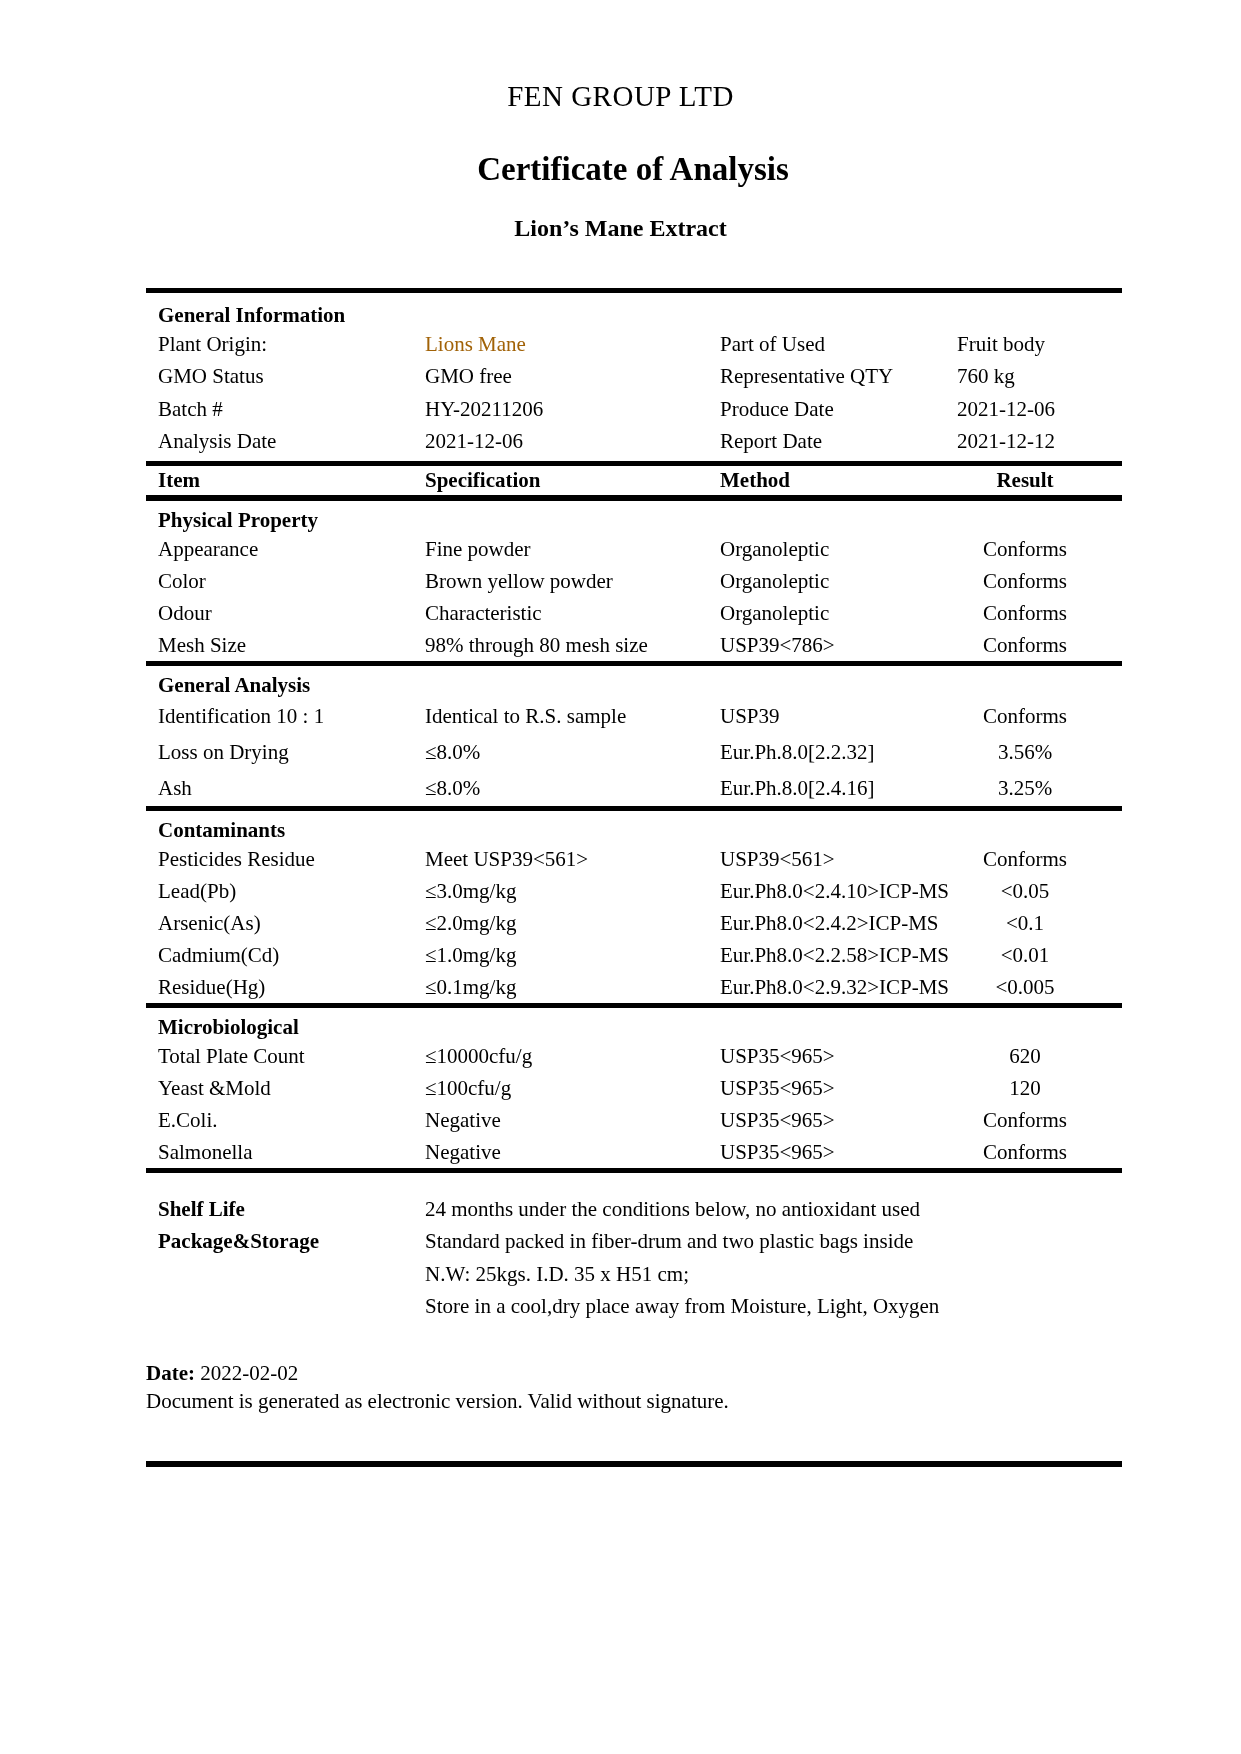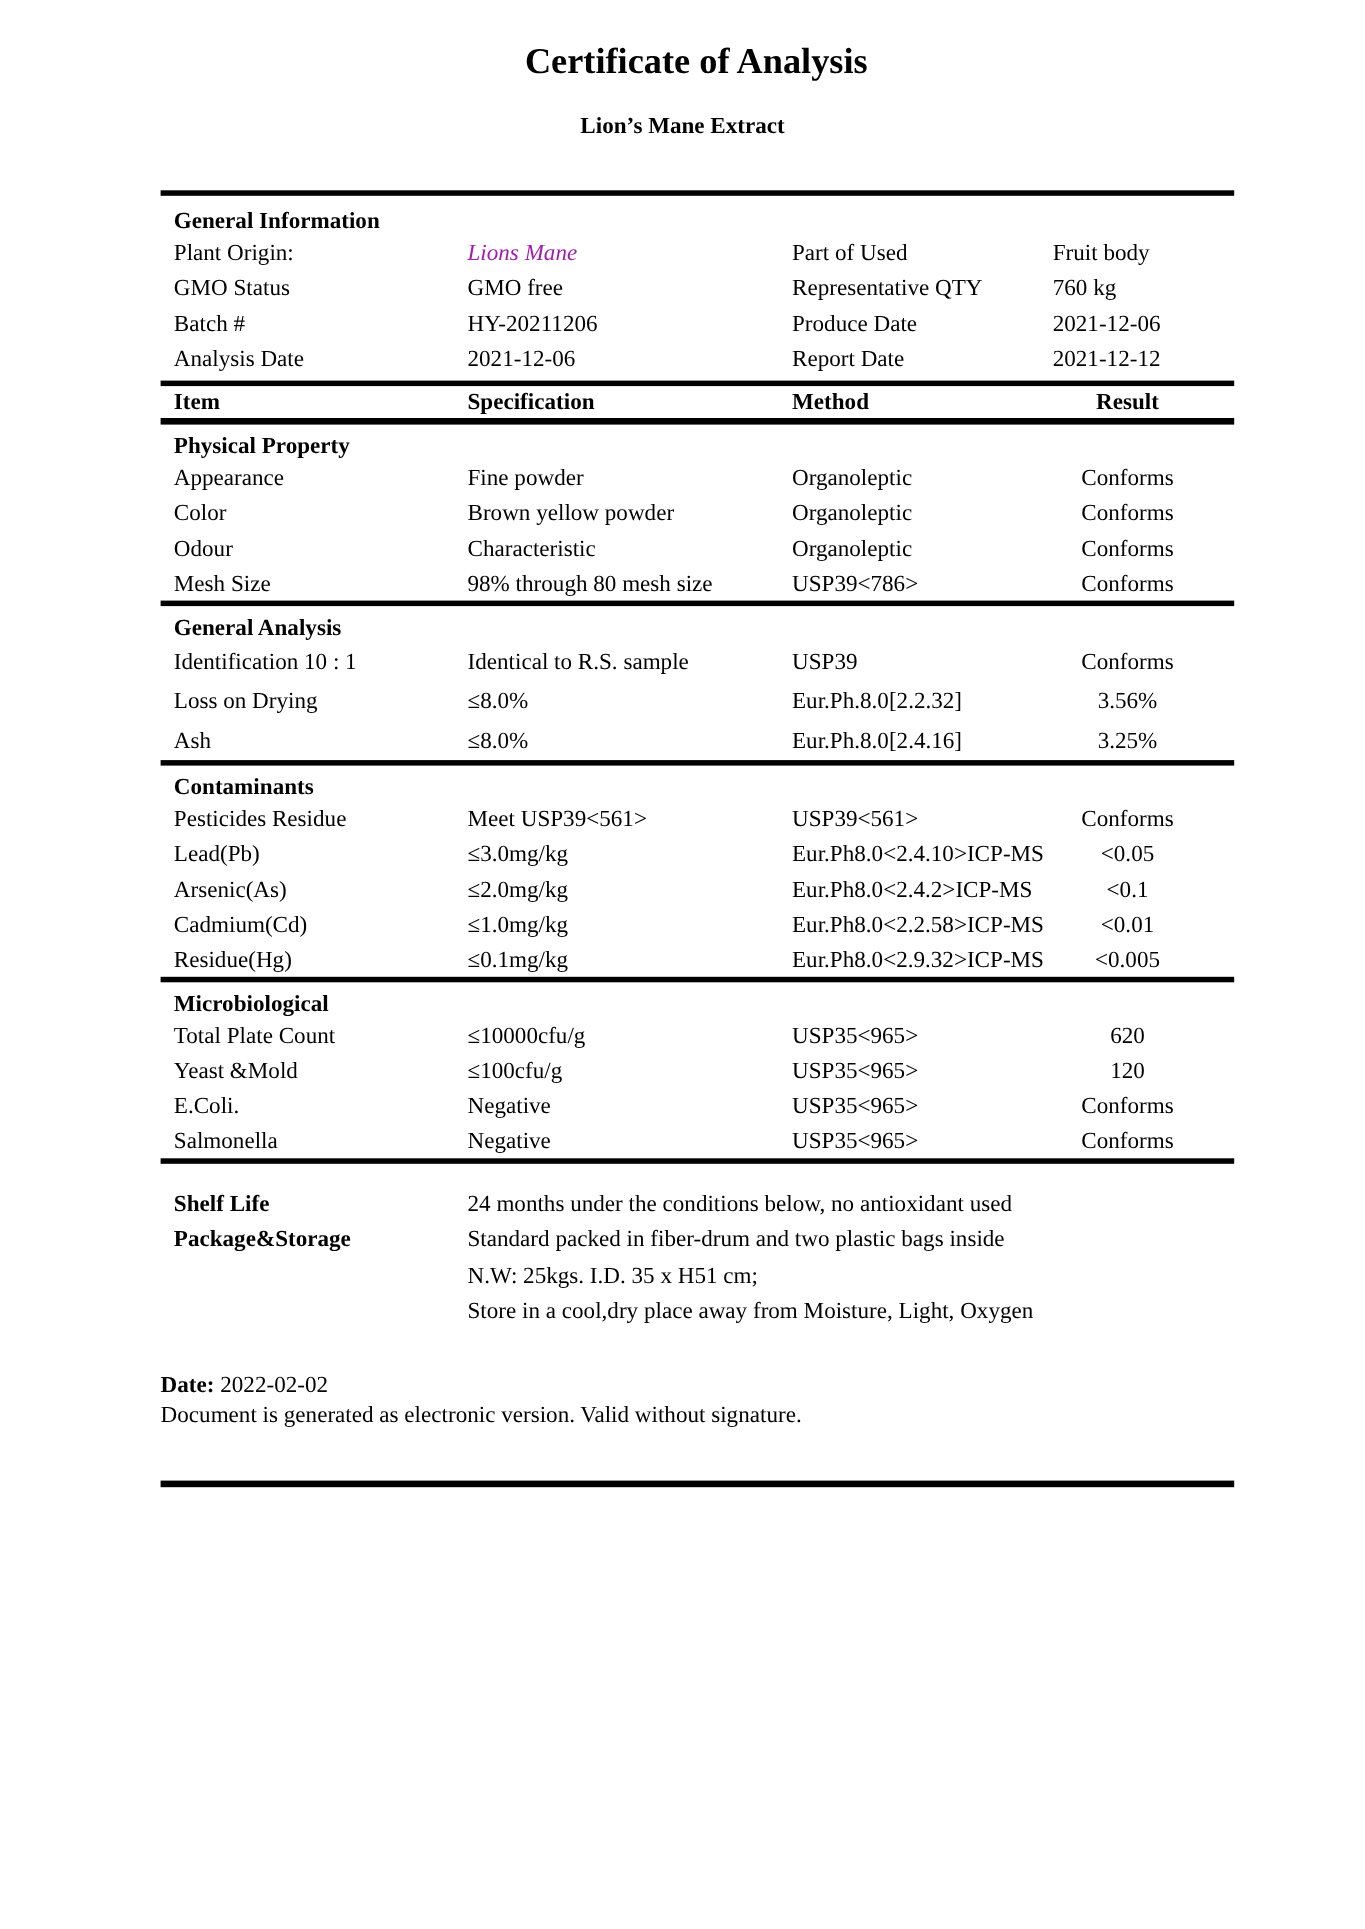--- a/index.html
+++ b/index.html
@@ -7,41 +7,41 @@
   body {
     width:1241px; height:1754px;
     font-family:"Liberation Serif", serif;
     color:#000;
   }
   .page { position:relative; width:1241px; height:1754px; background:#fff; overflow:hidden; }
 
   
   .company  { padding-top:80px; text-align:center; font-size:29px; letter-spacing:0.5px; }
   .doc-title{ margin-top:38px;  text-align:center; font-size:33px; font-weight:bold;padding-left:25px; }
-  .product  { margin-top:27px;  text-align:center; font-size:21px; font-weight:bold; }
+  .product  { margin-top:27px;  text-align:center; font-size:24px; font-weight:bold; }
 
   
   .doc {
     margin:46px 119px 0 146px;   
     border-top:5px solid #000;
     font-size:21px;
   }
 
   .gi { padding-bottom:3px; }
   .sec-head { font-weight:bold; padding:6px 0 0 12px; line-height:26px; }
   .gi .sec-head { padding-top:9px; }
 
   .gi-row {
     display:grid;
     grid-template-columns:267px 295px 237px 1fr;
     padding-left:12px;
     height:32.5px; align-items:center;
     white-space:nowrap;
   }
-  .val-italic { font-style:italic; color:#a21caf; }
+  .val-italic { color:#a16207; }
 
   .thead {
     display:grid;
     grid-template-columns:267px 295px 208px 1fr;
     padding-left:12px;
     border-top:5px solid #000;
     border-bottom:6px solid #000;
     line-height:29px;
     font-weight:bold;
     white-space:nowrap;
@@ -78,20 +78,21 @@
     margin:46px 119px 0 146px;
     border-top:6px solid #000;
     height:0;
   }
 </style>
 </head>
 <body>
 
 <div class="page">
 
+  <div class="company">FEN GROUP LTD</div>
   <div class="doc-title">Certificate of Analysis</div>
   <div class="product">Lion’s Mane Extract</div>
 
   <div class="doc">
 
     <div class="gi">
       <div class="sec-head">General Information</div>
 
       <div class="gi-row">
         <span>Plant Origin:</span>

